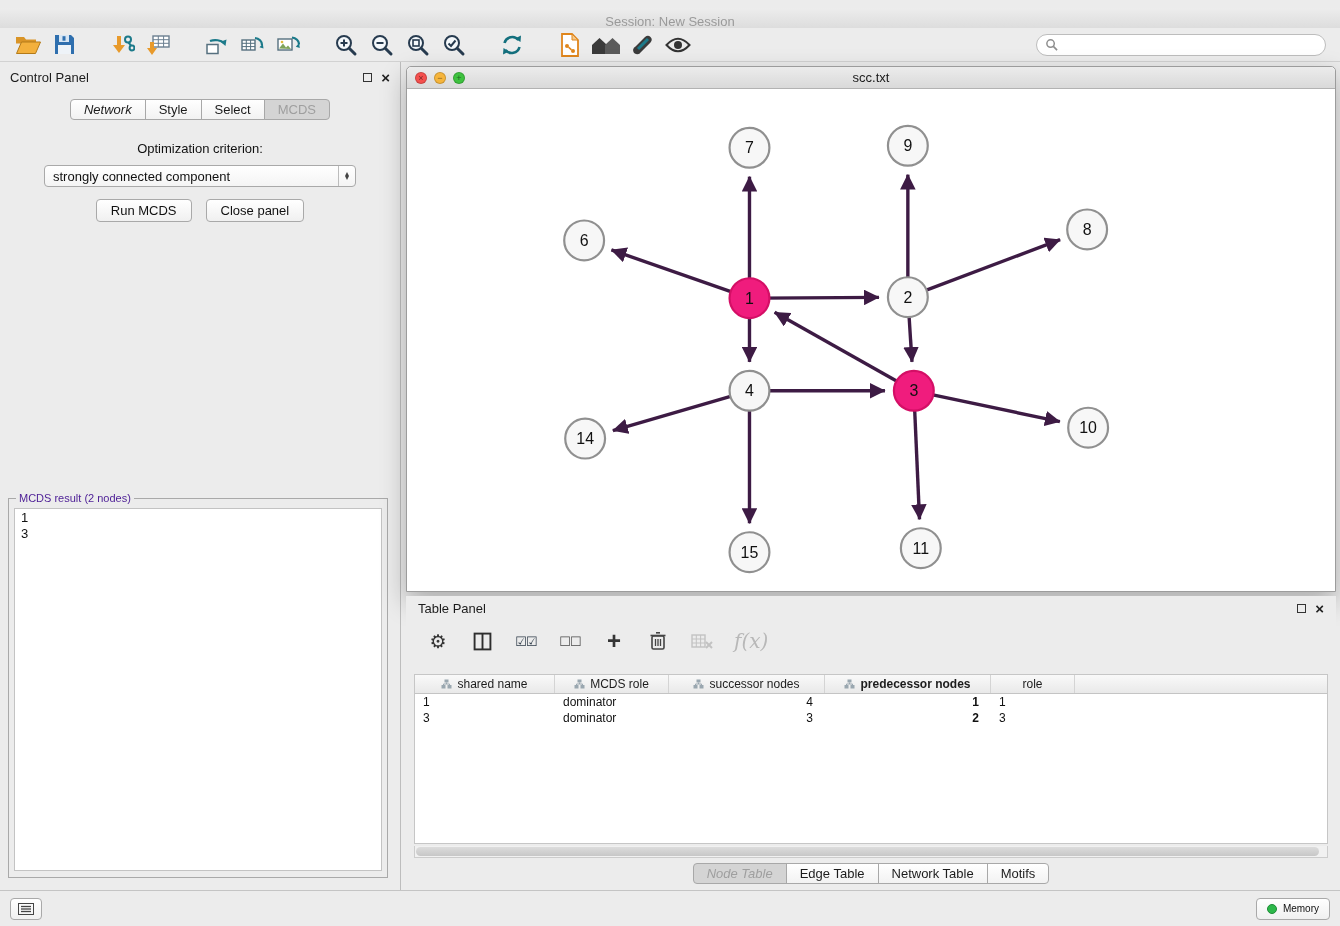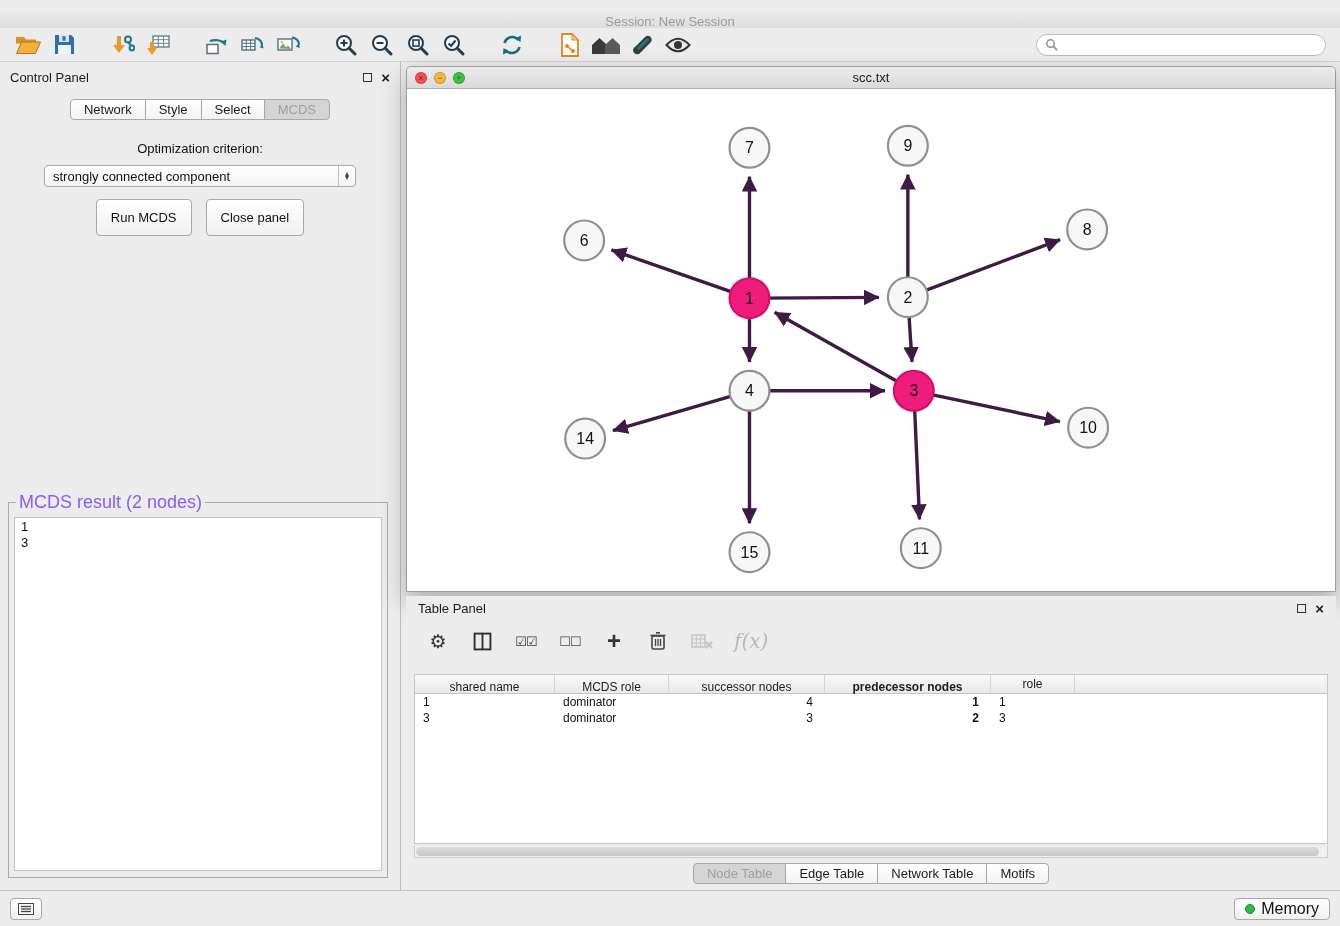--- a/index.html
+++ b/index.html
@@ -29,36 +29,36 @@
   .control-panel { position:absolute; left:0; top:62px; width:401px; height:828px;
     background:#ececec; border-right:1px solid #bdbdbd; }
   .cp-header { height:30px; display:flex; align-items:center; padding:0 10px; }
   .panel-title { font-size:13px; color:#1c1c1c; }
   .panel-icons { margin-left:auto; display:flex; align-items:center; gap:9px; }
   .float-icon { width:9px; height:9px; border:1.5px solid #333; display:inline-block; }
   .close-icon { font-size:15px; font-weight:bold; color:#222; line-height:1; }
   .seg { display:flex; justify-content:center; }
   .seg .seg-btn { font-size:13px; color:#1c1c1c; background:linear-gradient(#ffffff,#f2f2f2);
     border:1px solid #a8a8a8; margin-left:-1px; padding:2px 13px; cursor:default; }
-  .seg .seg-btn:first-child { border-radius:4px 0 0 4px; margin-left:0; }
+  .seg .seg-btn:first-child { border-radius:4px 0 0 4px; margin-left:0;font-style:italic; }
   .seg .seg-btn:last-child { border-radius:0 4px 4px 0; }
   .seg .seg-btn.active { background:#d4d4d4; color:#9f9f9f; }
   .cp-tabs { margin-top:7px; }
   .opt-label { text-align:center; font-size:13px; margin-top:21px; color:#111; }
   .dropdown { margin:9px auto 0 auto; width:312px; height:22px; background:linear-gradient(#ffffff,#f4f4f4);
     border:1px solid #a9a9a9; border-radius:4px; display:flex; align-items:center; padding-left:8px; }
   .dropdown .dd-value { font-size:13px; color:#111; flex:1; }
   .dd-stepper { width:17px; height:100%; border-left:1px solid #bcbcbc; display:flex; flex-direction:column;
     align-items:center; justify-content:center; line-height:0.55; color:#444; font-size:8px; }
   .cp-buttons { display:flex; justify-content:center; gap:14px; margin-top:12px; }
   .mac-btn { font-size:13px; color:#111; background:linear-gradient(#ffffff,#f0f0f0);
-    border:1px solid #a9a9a9; border-radius:4px; padding:10px 14px; cursor:default; }
+    border:1px solid #a9a9a9; border-radius:4px; padding:3px 14px; cursor:default; }
   .cp-result { position:absolute; left:8px; right:12px; top:430px; bottom:12px; }
   .cp-result fieldset { border:1px solid #a9a9a9; height:100%; padding:4px 5px 6px 5px; }
-  .cp-result legend { font-size:18px; color:#8b5cf6; padding:0 3px; margin-left:2px; }
+  .cp-result legend { font-size:11px; color:#4c1d95; padding:0 3px; margin-left:2px; }
   .result-list { background:#fff; border:1px solid #c3c3c3; height:100%; font-size:13px; color:#111;
     padding-top:1px; overflow:hidden; }
   .result-item { padding:0 6px; line-height:16px; }
 
   
   .net-window { position:absolute; left:406px; top:66px; width:930px; height:526px;
     background:#fff; border:1px solid #9c9c9c; border-radius:5px 5px 0 0;
     box-shadow:0 10px 26px rgba(0,0,0,0.28); }
   .net-titlebar { position:relative; height:22px; background:linear-gradient(#ececec,#d9d9d9);
     border-bottom:1px solid #b2b2b2; border-radius:5px 5px 0 0; display:flex; align-items:center; justify-content:center; }
@@ -78,42 +78,42 @@
     height:30px; min-width:24px; cursor:default; }
   .gear-glyph { font-size:19px; color:#333; line-height:1; }
   .check-pair { font-size:13px; color:#2e3b48; letter-spacing:-1px; }
   .uncheck-pair { font-size:13px; color:#4a4a4a; letter-spacing:-1px; }
   .plus-glyph { font-size:24px; font-weight:bold; color:#343434; line-height:0.8; }
   .fx-glyph { font-family:"DejaVu Serif", serif; font-style:italic; font-size:20px; color:#b8b8b8; }
   .tp-table { position:absolute; left:8px; right:8px; top:78px; bottom:46px; background:#fff;
     border:1px solid #c6c6c6; overflow:hidden; }
   .thead { display:flex; height:19px; background:linear-gradient(#f9f9f9,#e9e9e9); border-bottom:1px solid #c4c4c4; }
   .th { display:flex; align-items:center; justify-content:center; gap:5px; font-size:12px; color:#1c1c1c;
-    border-right:1px solid #d4d4d4; height:100%;flex-direction:column; }
+    border-right:1px solid #d4d4d4; height:100%; }
   .th:last-child { border-right:none; }
   .c-shared { width:140px; } .c-role { width:114px; } .c-succ { width:156px; }
   .c-pred { width:166px;font-weight:bold; } .c-name { width:84px; } .c-fill { flex:1; }
   .trow { display:flex; height:16px; font-size:12px; color:#111; align-items:center; }
   .td { height:100%; display:flex; align-items:center; }
   .td.left { justify-content:flex-start; padding-left:8px; }
   .td.right { justify-content:flex-end; padding-right:12px; }
   .tp-hscroll { position:absolute; left:8px; right:8px; bottom:32px; height:12px; background:#f1f1f1;
     border:1px solid #cccccc; border-top:none; }
   .tp-hscroll .thumb { position:absolute; left:1px; top:1px; bottom:1px; width:99%;
     background:linear-gradient(#dcdcdc,#c7c7c7); border-radius:5px; }
   .tp-tabs { position:absolute; left:0; right:0; bottom:6px; display:flex; justify-content:center; }
 
   
   .statusbar { position:absolute; left:0; top:890px; width:1340px; height:36px; background:#ececec;
     border-top:1px solid #c4c4c4; display:flex; align-items:center; padding:0 10px; }
   .sb-btn { background:linear-gradient(#ffffff,#f0f0f0); border:1px solid #a9a9a9; border-radius:4px;
     width:32px; height:22px; display:flex; align-items:center; justify-content:center; cursor:default; }
   .sb-spacer { flex:1; }
   .memory-btn { background:linear-gradient(#ffffff,#f0f0f0); border:1px solid #a9a9a9; border-radius:4px;
-    height:22px; display:flex; align-items:center; gap:6px; padding:0 10px; font-size:16px; color:#111; cursor:default; }
+    height:22px; display:flex; align-items:center; gap:6px; padding:0 10px; font-size:10px; color:#111; cursor:default; }
   .mem-dot { width:10px; height:10px; border-radius:50%; background:#2db84a; border:1px solid #1d8c36; }
 </style>
 </head>
 <body>
 
 <div class="app">
 
   <div class="titlebar">
     <span class="titlebar-text">Session: New Session</span>
   </div>

